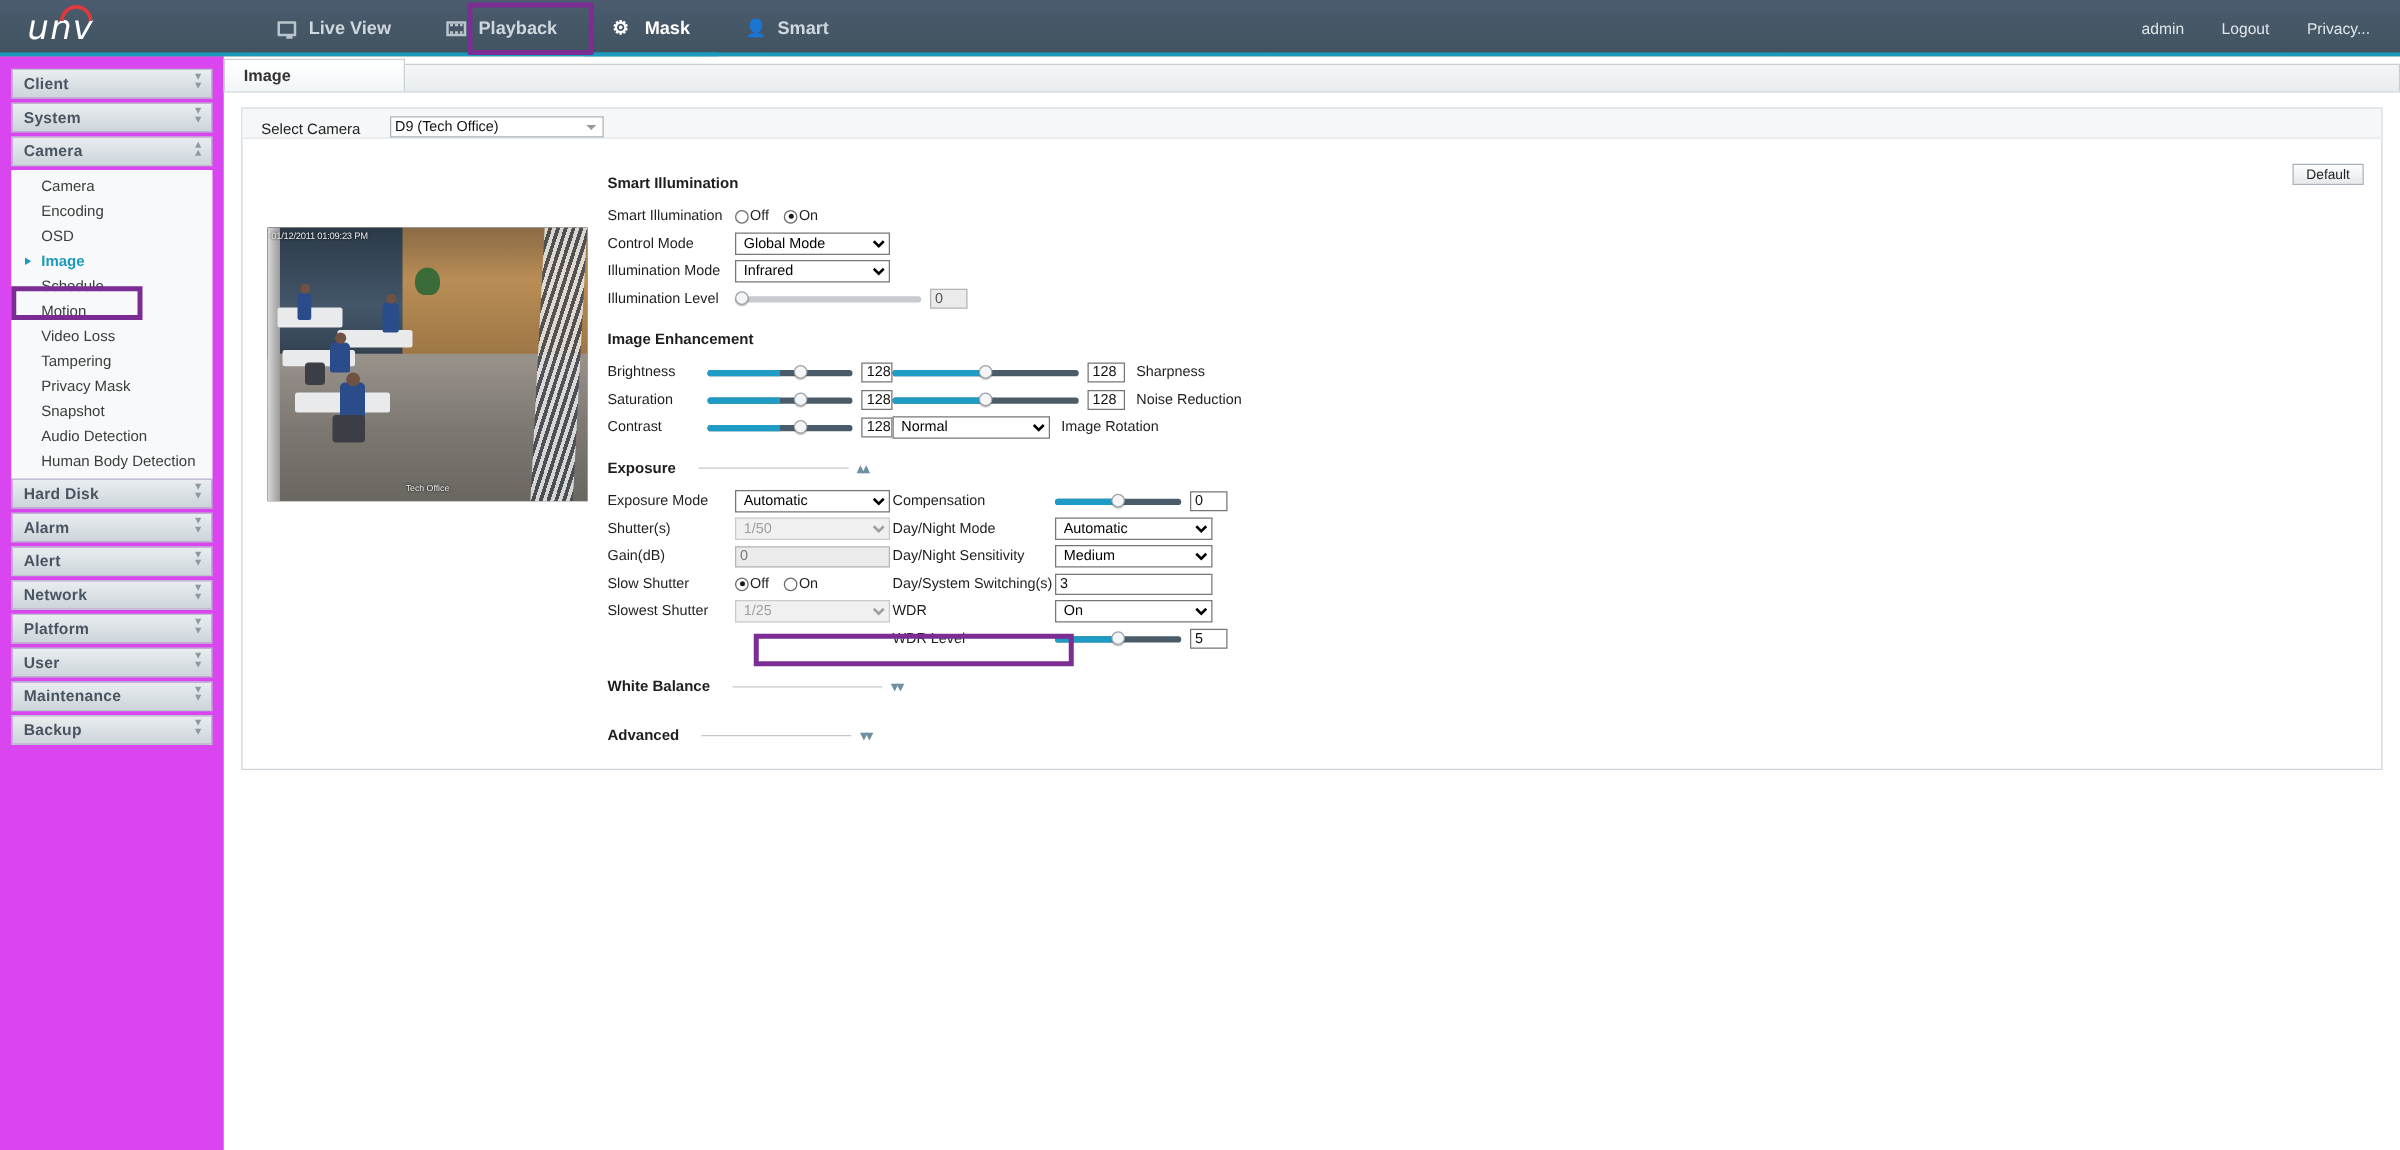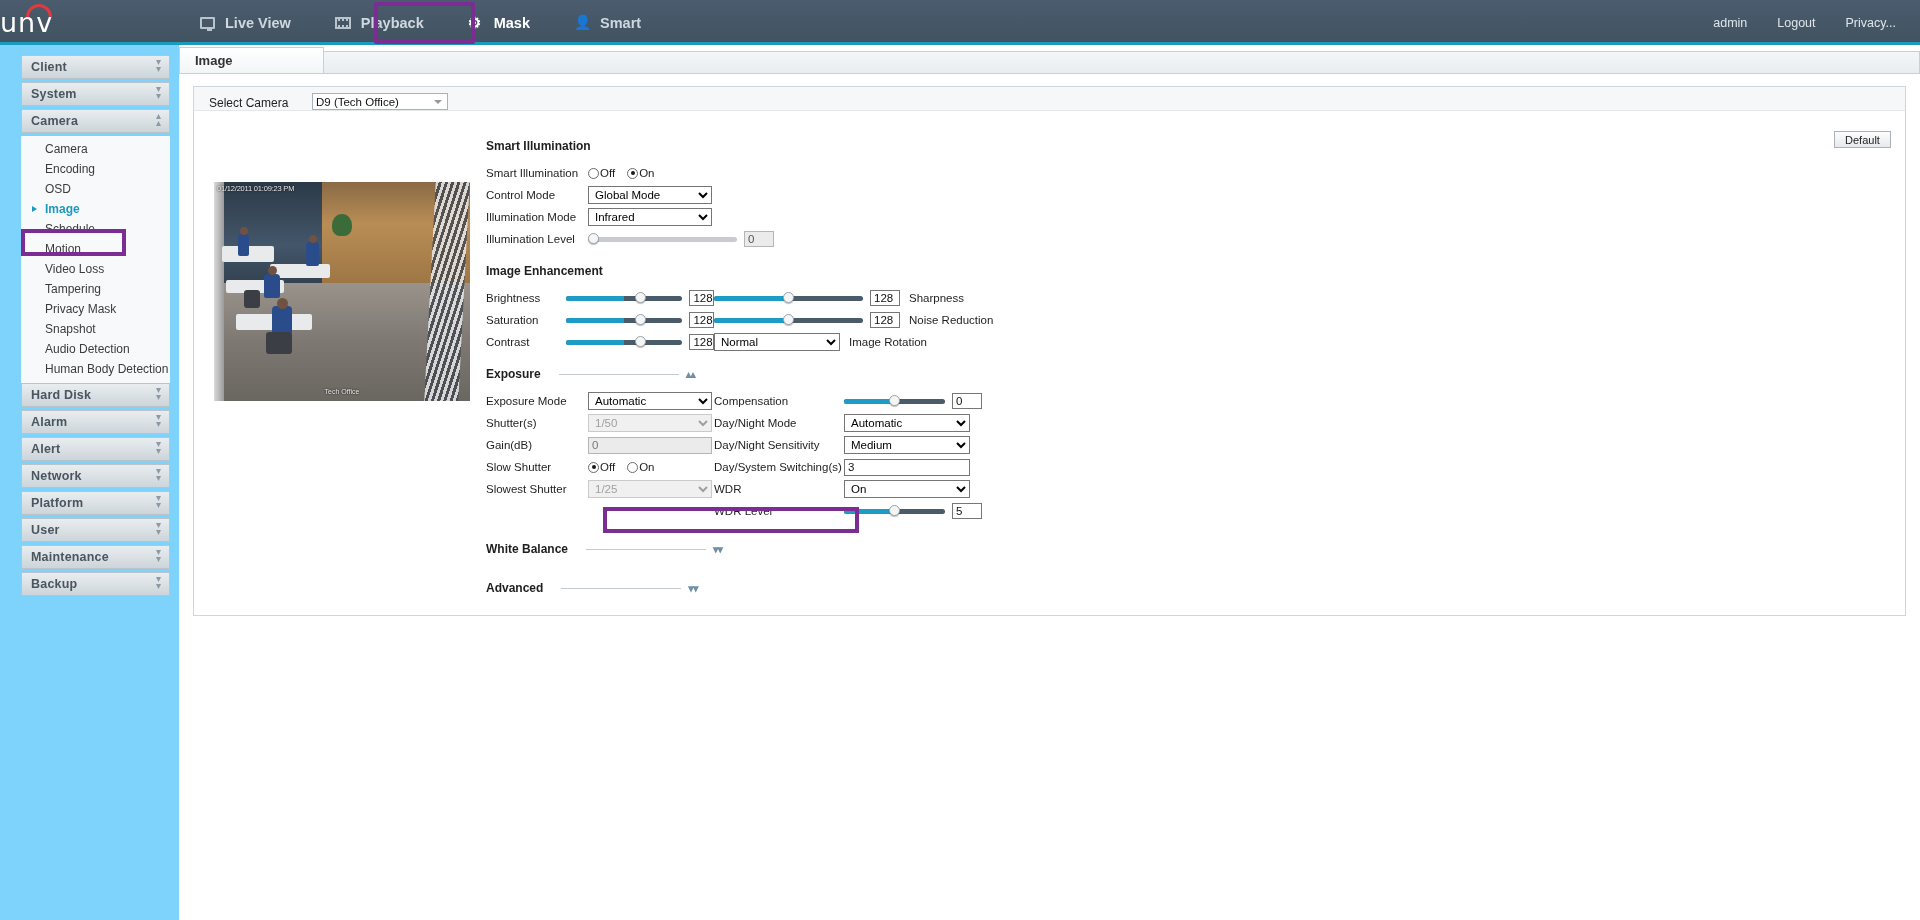--- a/index.html
+++ b/index.html
@@ -21,27 +21,29 @@
   }
   .topbar::after {
     content: "";
     position: absolute;
     left: 0; right: 0; bottom: 0;
     height: 3px;
     background: #1a9bbd;
   }
   .logo {
     width: 96px;
+    margin-left: 22px;
     color: #ffffff;
     font-size: 27px;
     letter-spacing: 1px;
     font-weight: 400;
     position: relative;
     line-height: 1;
     font-family: "DejaVu Sans", sans-serif;
+    font-style: italic;
   }
   .logo .arc {
     position: absolute;
     top: -5px; left: 26px;
     width: 26px; height: 13px;
     border: 3px solid #e0393e;
     border-bottom: none;
     border-radius: 26px 26px 0 0;
   }
   .nav {
@@ -104,24 +106,23 @@
     pointer-events: none;
     z-index: 30;
   }
 
   
   .body-wrap { display: flex; height: 875px; background: #ffffff; }
 
   
   .sidebar {
     width: 179px;
-    background: #7dd3fc;
+    background: #d946ef;
     padding-top: 10px;
     flex: 0 0 179px;
-    padding-left: 12px;
   }
   .grp {
     margin: 0 9px 3px 9px;
     height: 24px;
     background: linear-gradient(to bottom, #e9edf0 0%, #cdd5da 100%);
     border: 1px solid #b9c3ca;
     display: flex;
     align-items: center;
     padding: 0 9px;
     cursor: pointer;
@@ -200,21 +201,21 @@
   .selrow {
     display: flex;
     align-items: flex-end;
     height: 24px;
     background: #f5f7f8;
     border-bottom: 1px solid #e3e8eb;
     padding-left: 15px;
   }
   .selrow .lbl { width: 103px; font-size: 12px; color: #222; }
   .inp-camera {
-    width: 136px; height: 17px;
+    width: 171px; height: 17px;
     border: 1px solid #a9b2ba;
     background: #ffffff;
     font-size: 11.5px;
     color: #111;
     padding: 0 3px;
     display: flex; align-items: center;
     position: relative;
     cursor: pointer;
   }
   .inp-camera .caret {

